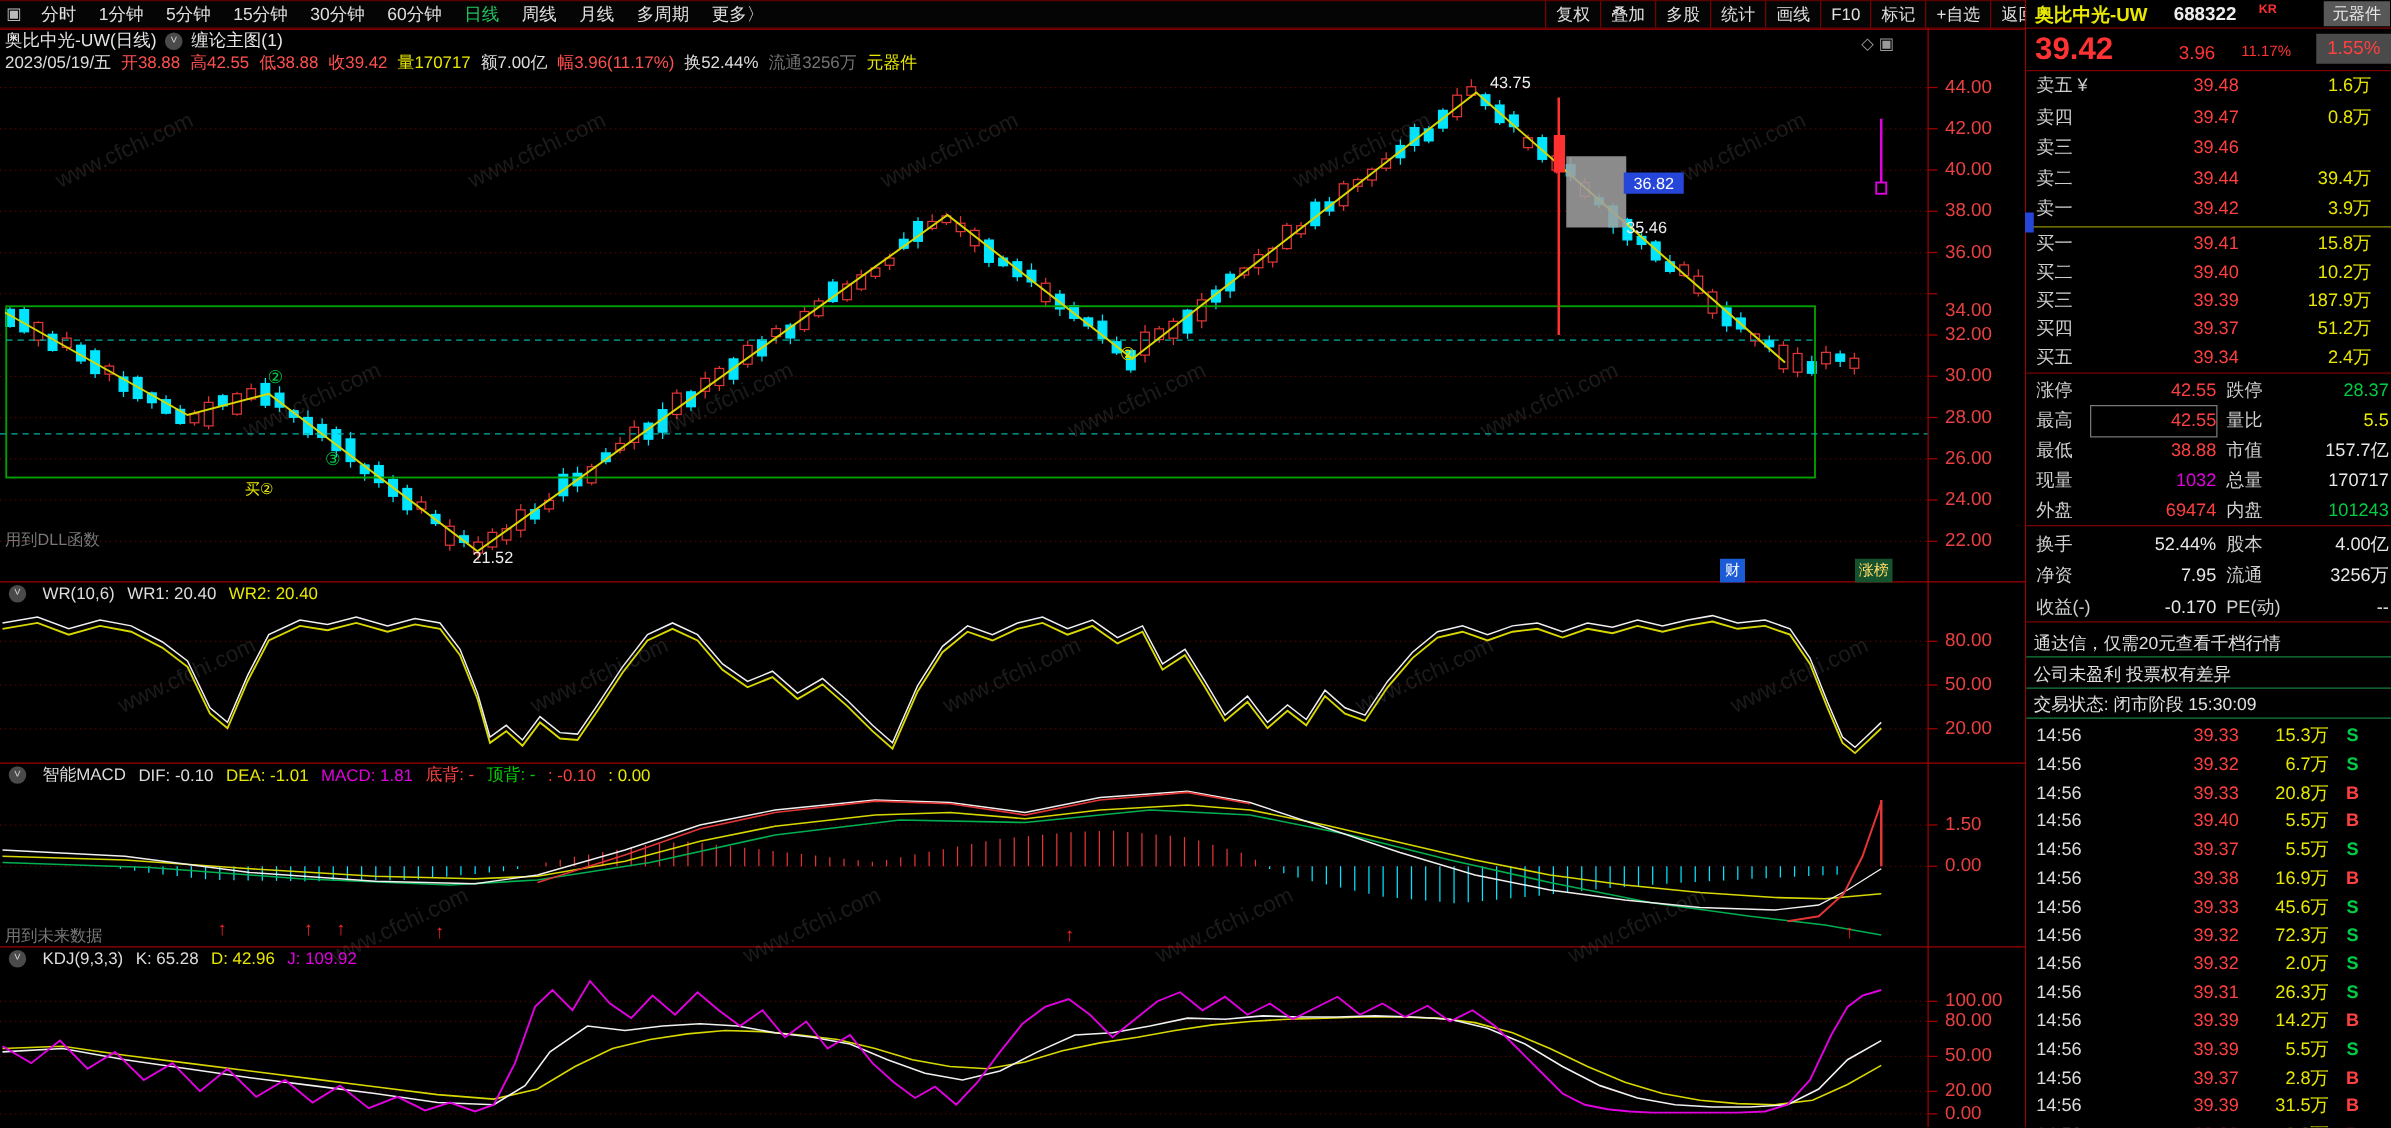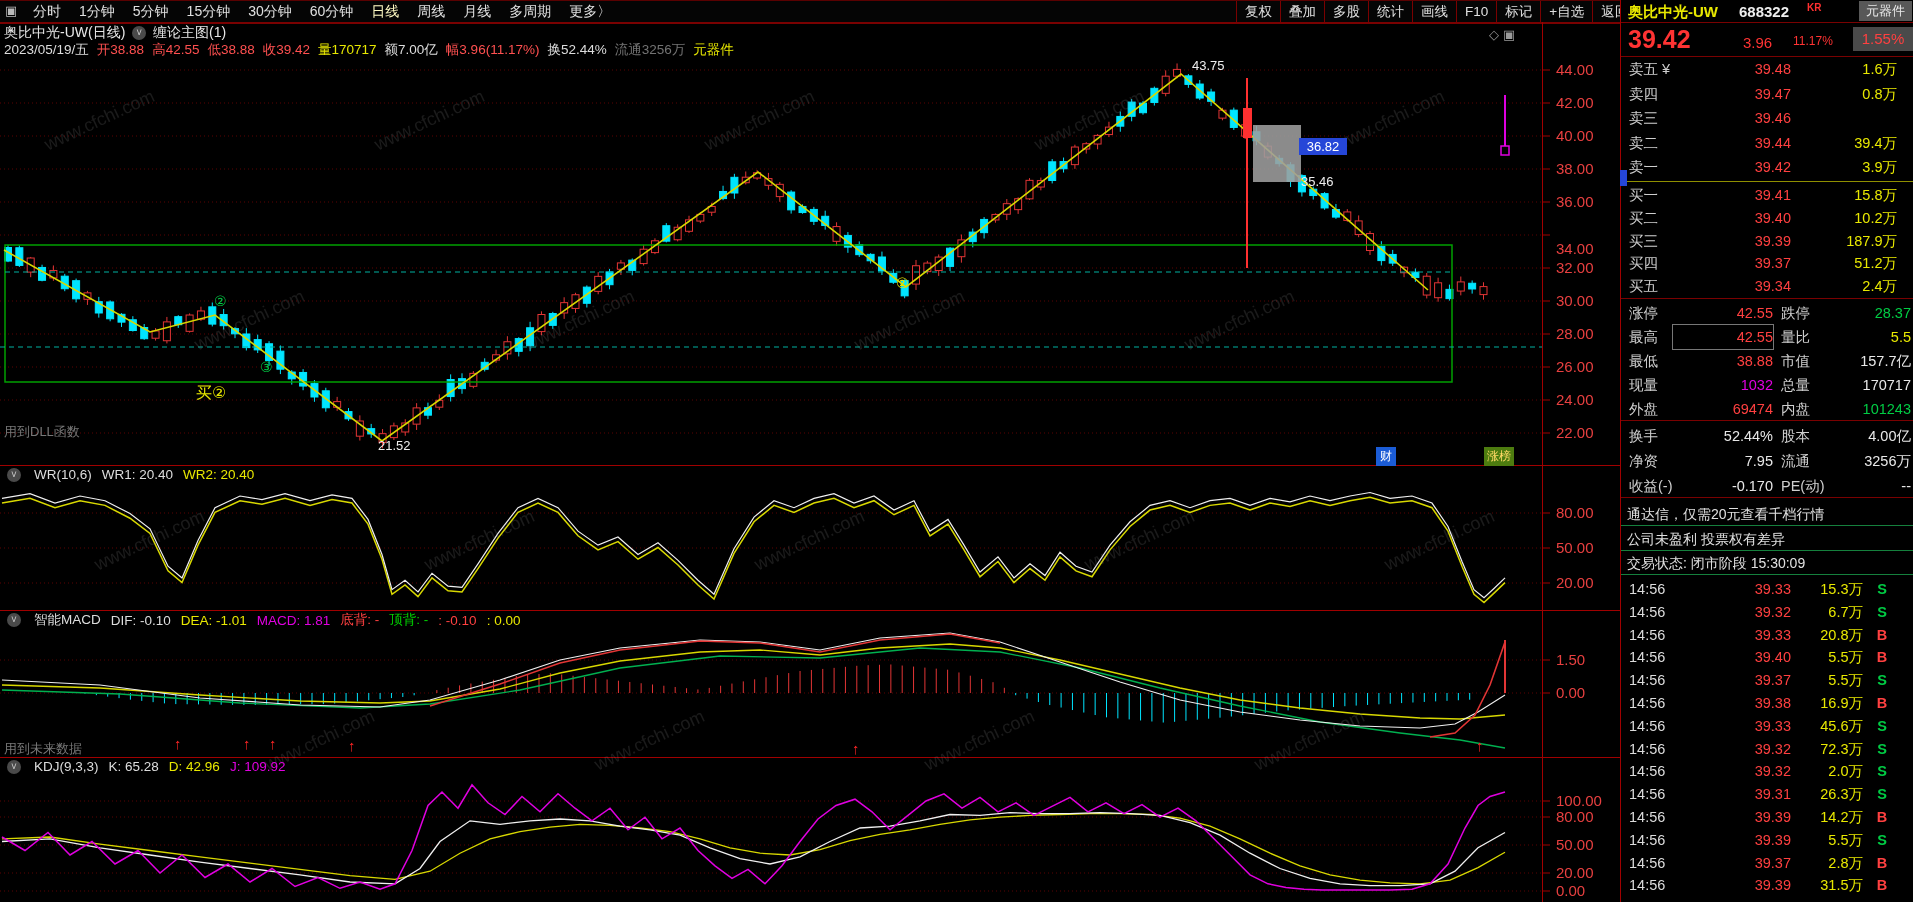--- a/index.html
+++ b/index.html
@@ -3,38 +3,38 @@
 <meta charset="utf-8">
 <style>
   html,body{margin:0;padding:0;background:#000;}
   #app{position:relative;width:1913px;height:902px;background:#000;overflow:hidden;
        font-family:"Liberation Sans","DejaVu Sans",sans-serif;color:#ddd;}
   
   #menubar{position:absolute;left:0;top:0;width:1913px;height:22px;border-top:1px solid #5a0101;border-bottom:1px solid #7a0101;background:#050505;}
   #win-icon{position:absolute;left:5px;top:2px;color:#bbb;font-size:13px;}
   #menu-left{position:absolute;left:24px;top:0;height:21px;display:flex;align-items:center;}
   #menu-left .mi{padding:0 9px;font-size:14px;color:#e0e0e0;cursor:default;}
-  #menu-left .mi.active{color:#fef9c3;}
+  #menu-left .mi.active{color:#22c55e;}
   #menu-right{position:absolute;left:1236px;top:0;height:21px;display:flex;align-items:center;}
   #menu-right .mi{padding:0 8px;font-size:13.5px;color:#e0e0e0;border-left:1px solid #7a0101;height:21px;line-height:21px;}
   
   #hdr1{position:absolute;left:4px;top:24px;font-size:14px;color:#e6e6e6;}
   .chev{display:inline-block;width:14px;height:14px;border-radius:50%;background:#4a4a4a;color:#ccc;
         font-size:10px;line-height:14px;text-align:center;vertical-align:middle;margin:0 3px;}
   #hdr2{position:absolute;left:4px;top:41px;height:16px;display:flex;gap:8px;font-size:13.5px;white-space:nowrap;}
   .seg{white-space:nowrap;}
   #chart-icons{position:absolute;left:1489px;top:27px;color:#9a9a9a;font-size:13px;letter-spacing:4px;}
   
   .axis-label{position:absolute;left:1556px;color:#e84040;font-size:15px;line-height:1;}
   
   .ind-hdr{position:absolute;left:4px;display:flex;gap:10px;font-size:13.5px;align-items:center;white-space:nowrap;}
   .note{position:absolute;color:#787878;font-size:13px;}
   .annot{position:absolute;font-size:13px;}
   .badge-cai{position:absolute;left:1376px;top:447px;background:#1b5cd6;color:#fff;font-size:12px;padding:1px 4px;}
-  .badge-zb{position:absolute;left:1484px;top:447px;background:#4d7c0f;color:#ffd966;font-size:12px;padding:1px 3px;}
+  .badge-zb{position:absolute;left:1484px;top:447px;background:#14532d;color:#ffd966;font-size:12px;padding:1px 3px;}
   .blue-tag{position:absolute;left:1299px;top:138px;width:48px;height:17px;background:#2546d8;color:#fff;
             font-size:13px;text-align:center;line-height:17px;}
   .gray-box{position:absolute;left:1253px;top:125px;width:48px;height:57px;background:rgba(158,158,158,.88);}
   .wm{position:absolute;color:rgba(150,150,150,.18);font-size:18px;transform:rotate(-25deg);white-space:nowrap;}
   .arrow{position:absolute;color:#ff2525;font-size:15px;font-weight:bold;line-height:1;}
   
   #qp{position:absolute;left:1621px;top:0;width:292px;height:902px;background:#000;font-size:14.5px;}
   #qp .sep{position:absolute;left:0;width:292px;border-top:1px solid #7a0101;}
   #qp-header{position:absolute;left:0;top:0;width:292px;height:22px;}
   #qp-name{position:absolute;left:7px;top:3px;color:#e8e800;font-size:15px;font-weight:bold;}
@@ -594,21 +594,21 @@
       <div class="wm" style="left: 260px; top: 730px;">www.cfchi.com</div>
       <div class="wm" style="left: 590px; top: 730px;">www.cfchi.com</div>
       <div class="wm" style="left: 920px; top: 730px;">www.cfchi.com</div>
       <div class="wm" style="left: 1250px; top: 730px;">www.cfchi.com</div>
       <div class="wm" style="left: 1650px; top: 280px;">www.cfchi.com</div>
       <div class="wm" style="left: 1650px; top: 620px;">www.cfchi.com</div>
     </div>
 
   <div class="annot" style="left:378px;top:438px;color:#eee;">21.52</div>
   <div class="annot" style="left:1192px;top:58px;color:#eee;">43.75</div>
-  <div class="annot" style="left:196px;top:383px;color:#e8e800;font-size:16px;">买②</div>
+  <div class="annot" style="left:196px;top:383px;color:#e8e800;font-size:12px;">买②</div>
   <div class="annot" style="left:214px;top:293px;color:#00cc44;font-size:14px;">②</div>
   <div class="annot" style="left:260px;top:359px;color:#00cc44;font-size:14px;">③</div>
   <div class="annot" style="left:896px;top:275px;color:#e8e800;font-size:14px;">②</div>
   <div class="gray-box"></div>
   <div class="blue-tag">36.82</div>
   <div class="annot" style="left:1301px;top:174px;color:#eee;">35.46</div>
   <div class="badge-cai">财</div>
   <div class="badge-zb">涨榜</div>
   <div class="note" style="left:4px;top:423px;">用到DLL函数</div>
   <div class="note" style="left:4px;top:740px;">用到未来数据</div>

